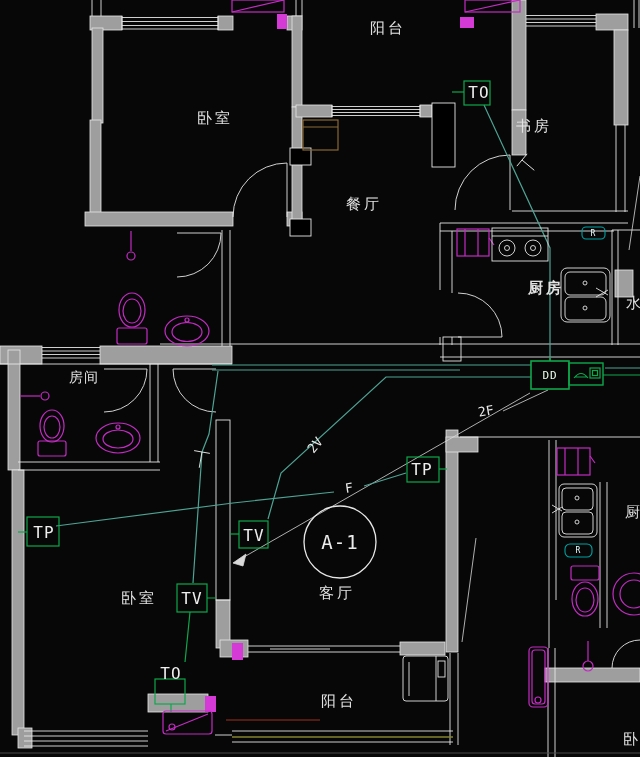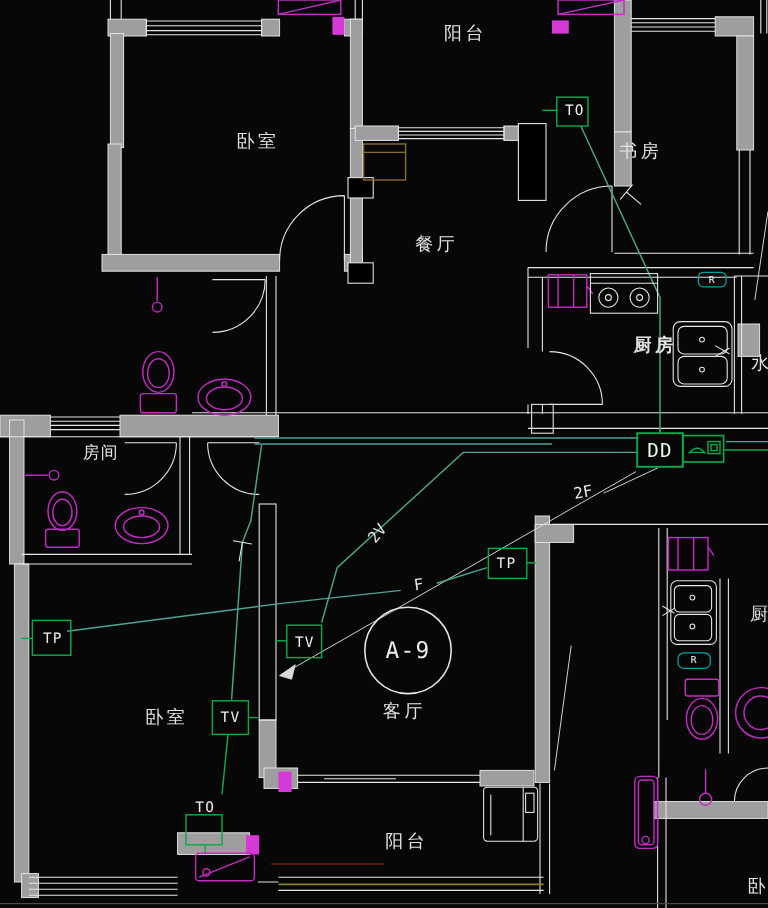--- a/index.html
+++ b/index.html
@@ -8,24 +8,24 @@
     background:#070707;
     font-family:"DejaVu Sans",sans-serif;
   }
   svg{position:absolute;left:0;top:0;}
   .lbl{
     position:absolute;transform:translate(-50%,-50%);
     color:#dcdcdc;white-space:nowrap;pointer-events:none;
     font-family:"DejaVu Sans",sans-serif;
   }
   .lbl-cn{font-size:15px;letter-spacing:3px;font-weight:400;color:#e2e2e2;}
-  .lbl-tag{font-family:"DejaVu Sans Mono",monospace;font-size:12px;color:#eFeFeF;letter-spacing:1px;}
+  .lbl-tag{font-family:"DejaVu Sans Mono",monospace;font-size:16px;color:#eFeFeF;letter-spacing:1px;}
   .lbl-wire{font-family:"DejaVu Sans Mono",monospace;font-size:13px;color:#e8e8e8;}
   .lbl-r{font-family:"DejaVu Sans Mono",monospace;font-size:8px;color:#eaffff;letter-spacing:0;}
-  .lbl-dd{font-family:"DejaVu Sans Mono",monospace;font-size:16px;color:#e9ffe9;letter-spacing:1px;}
+  .lbl-dd{font-family:"DejaVu Sans Mono",monospace;font-size:11px;color:#e9ffe9;letter-spacing:1px;}
   .lbl-a1{font-family:"DejaVu Sans Mono",monospace;font-size:19px;color:#ececec;letter-spacing:1px;}
 </style>
 </head>
 <body>
 
 <div class="canvas">
 
 <svg width="640" height="757" viewBox="0 0 640 757">
 
   <g fill="#9e9e9e" stroke="#e6e6e6" stroke-width="0.8">
@@ -290,21 +290,21 @@
 <div class="lbl lbl-cn" style="left:364px;top:204px;">餐厅</div>
 <div class="lbl lbl-cn" style="left:546px;top:288px;font-weight:bold;">厨房</div>
 <div class="lbl lbl-cn" style="left:635px;top:303px;">水</div>
 <div class="lbl lbl-cn" style="left:84px;top:378px;font-size:14px;letter-spacing:1px;">房间</div>
 <div class="lbl lbl-cn" style="left:337px;top:593px;text-align:center;">客厅</div>
 <div class="lbl lbl-cn" style="left:139px;top:598px;">卧室</div>
 <div class="lbl lbl-cn" style="left:339px;top:701px;">阳台</div>
 <div class="lbl lbl-cn" style="left:634px;top:512px;">厨</div>
 <div class="lbl lbl-cn" style="left:632px;top:739px;">卧</div>
 
-<div class="lbl lbl-a1" style="left:340px;top:542px;">A-9</div>
+<div class="lbl lbl-a1" style="left:340px;top:542px;">A-1</div>
 
 <div class="lbl lbl-tag" style="left:479px;top:92px;">TO</div>
 <div class="lbl lbl-tag" style="left:422px;top:469px;">TP</div>
 <div class="lbl lbl-tag" style="left:254px;top:535px;">TV</div>
 <div class="lbl lbl-tag" style="left:44px;top:532px;">TP</div>
 <div class="lbl lbl-tag" style="left:192px;top:598px;">TV</div>
 <div class="lbl lbl-tag" style="left:171px;top:673px;">TO</div>
 <div class="lbl lbl-dd" style="left:550px;top:375px;">DD</div>
 <div class="lbl lbl-r" style="left:593px;top:233px;">R</div>
 <div class="lbl lbl-r" style="left:578px;top:550px;">R</div>

